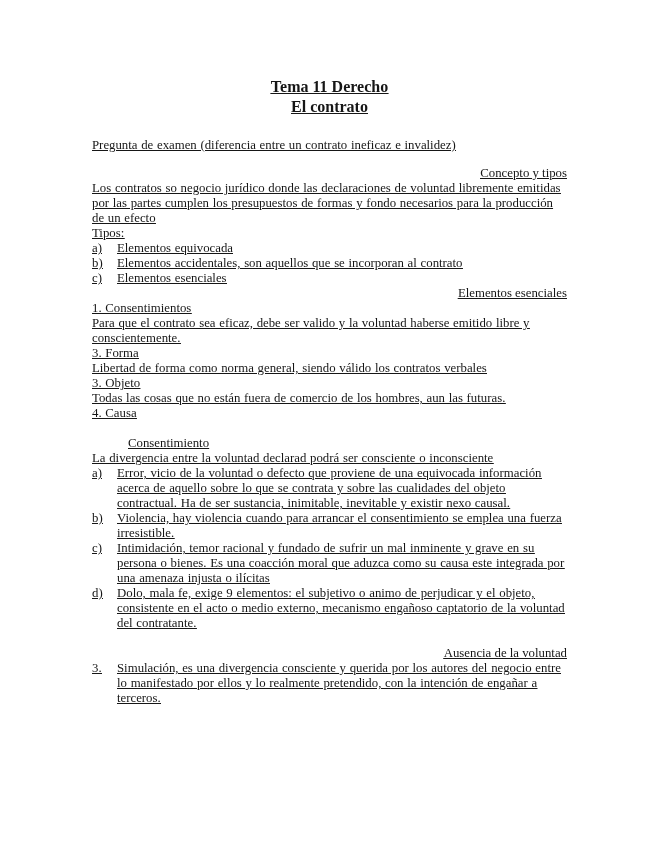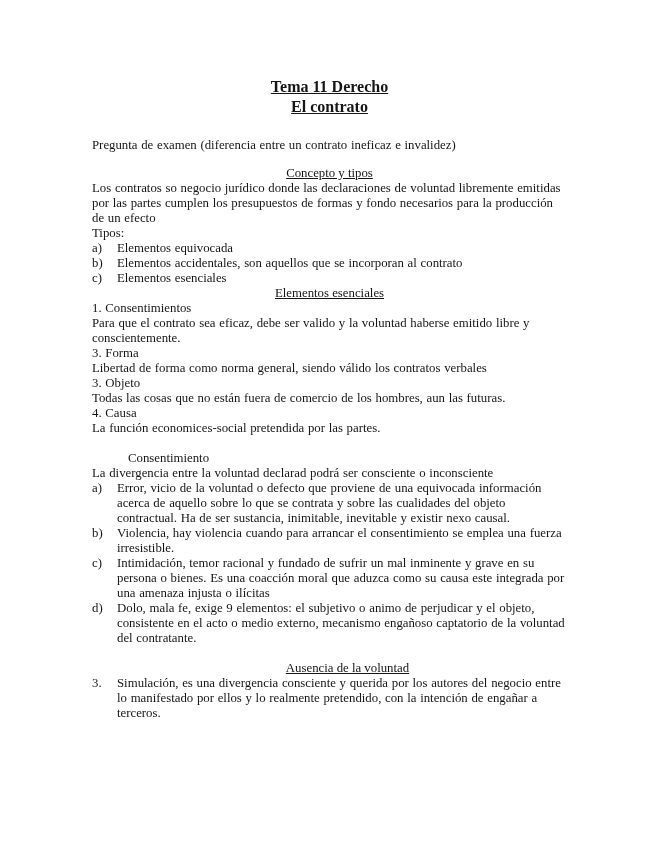--- a/index.html
+++ b/index.html
@@ -1,15 +1,15 @@
 <!DOCTYPE html>
 <html><head>
 <meta charset="utf-8">
 <style>
-  * { margin: 0; padding: 0; box-sizing: border-box; }
+  * { margin: 0; padding: 0; box-sizing: border-box; text-decoration: underline; }
   html, body { background: #ffffff; }
   .page {
     width: 655px;
     height: 848px;
     background: #ffffff;
     padding: 77px 88px 20px 92px;
     font-family: "Liberation Serif", "DejaVu Serif", serif;
     font-size: 12.8px;
     line-height: 15px;
     color: #161616;
@@ -18,21 +18,21 @@
   .doc-title {
     text-align: center;
     font-weight: bold;
     font-size: 16px;
     line-height: 20px;
     margin-bottom: 21px;
   }
   .doc-title .t-line { text-decoration: underline; }
   .intro-line { margin-bottom: 13px; }
   .section-heading {
-    text-align: center;
+    text-align: right;
     text-decoration: underline;
   }
   .li { display: flex; }
   .li .marker { width: 25px; flex-shrink: 0; }
   .li .li-text { flex: 1; }
   .gap-1 { margin-top: 15px; margin-left: 36px; }
   .gap-2 { margin-top: 28px; }
   p, .li, .label-line { word-spacing: 0.5px; }
 </style>
 </head>
@@ -66,21 +66,20 @@
 
   <div class="section-heading">Elementos esenciales</div>
 
   <p class="label-line">1. Consentimientos</p>
   <p>Para que el contrato sea eficaz, debe ser valido y la voluntad haberse emitido libre y conscientemente.</p>
   <p class="label-line">3. Forma</p>
   <p>Libertad de forma como norma general, siendo válido los contratos verbales</p>
   <p class="label-line">3. Objeto</p>
   <p>Todas las cosas que no están fuera de comercio de los hombres, aun las futuras.</p>
   <p class="label-line">4. Causa</p>
-  <p>La función economices-social pretendida por las partes.</p>
 
   <p class="label-line gap-1">Consentimiento</p>
   <p>La divergencia entre la voluntad declarad podrá ser consciente o inconsciente</p>
 
 
   <div class="li">
     <span class="marker">a)</span>
     <span class="li-text">Error, vicio de la voluntad o defecto que proviene de una equivocada información acerca de aquello sobre lo que se contrata y sobre las cualidades del objeto contractual. Ha de ser sustancia, inimitable, inevitable y existir nexo causal.</span>
   </div>
   <div class="li">

